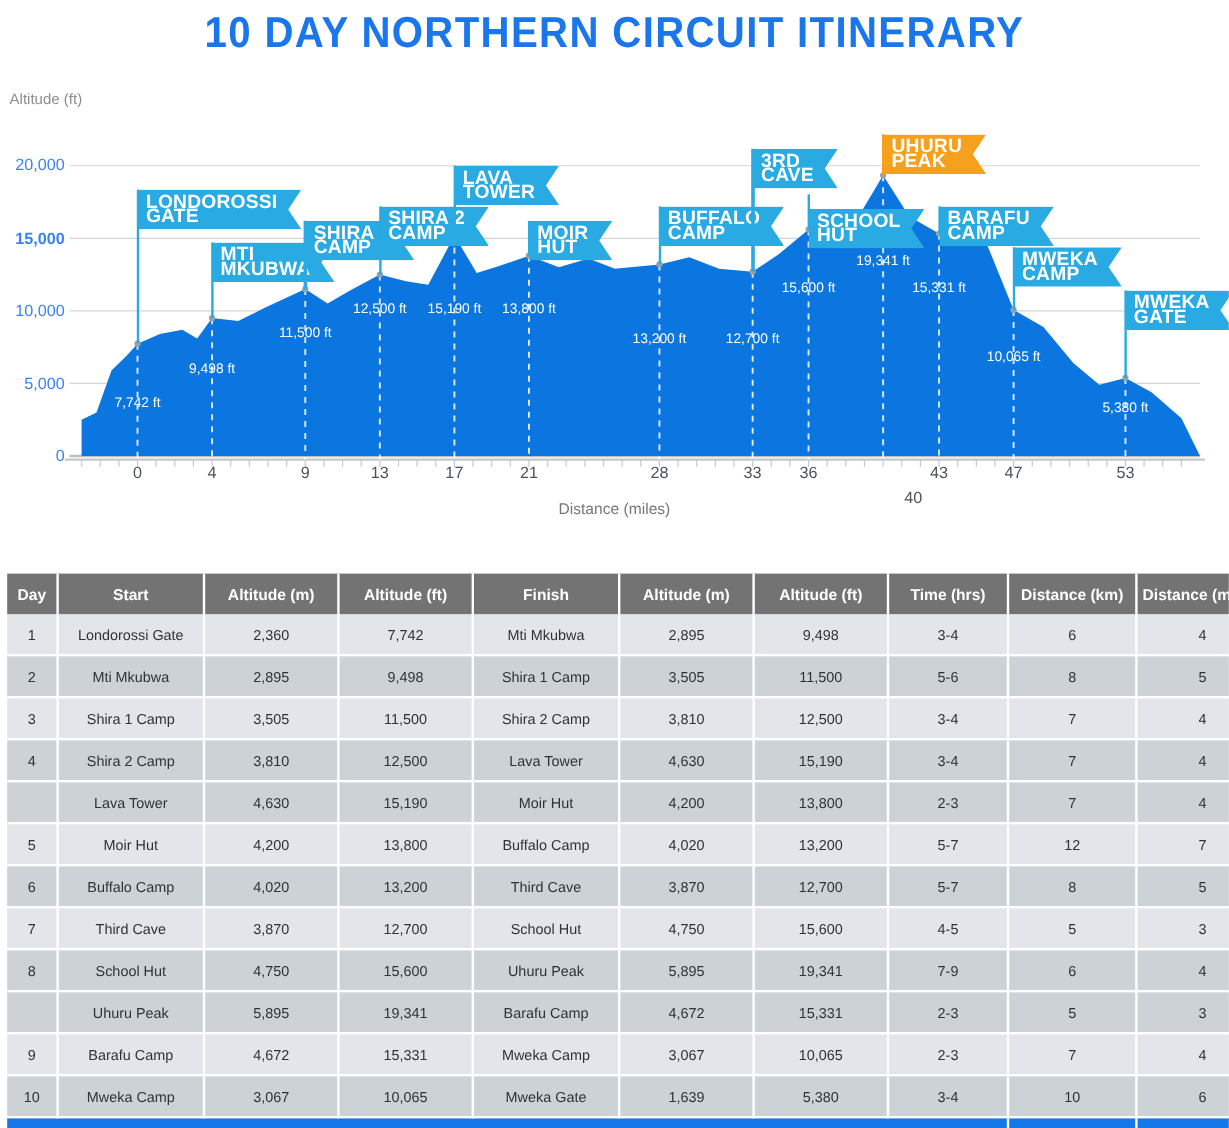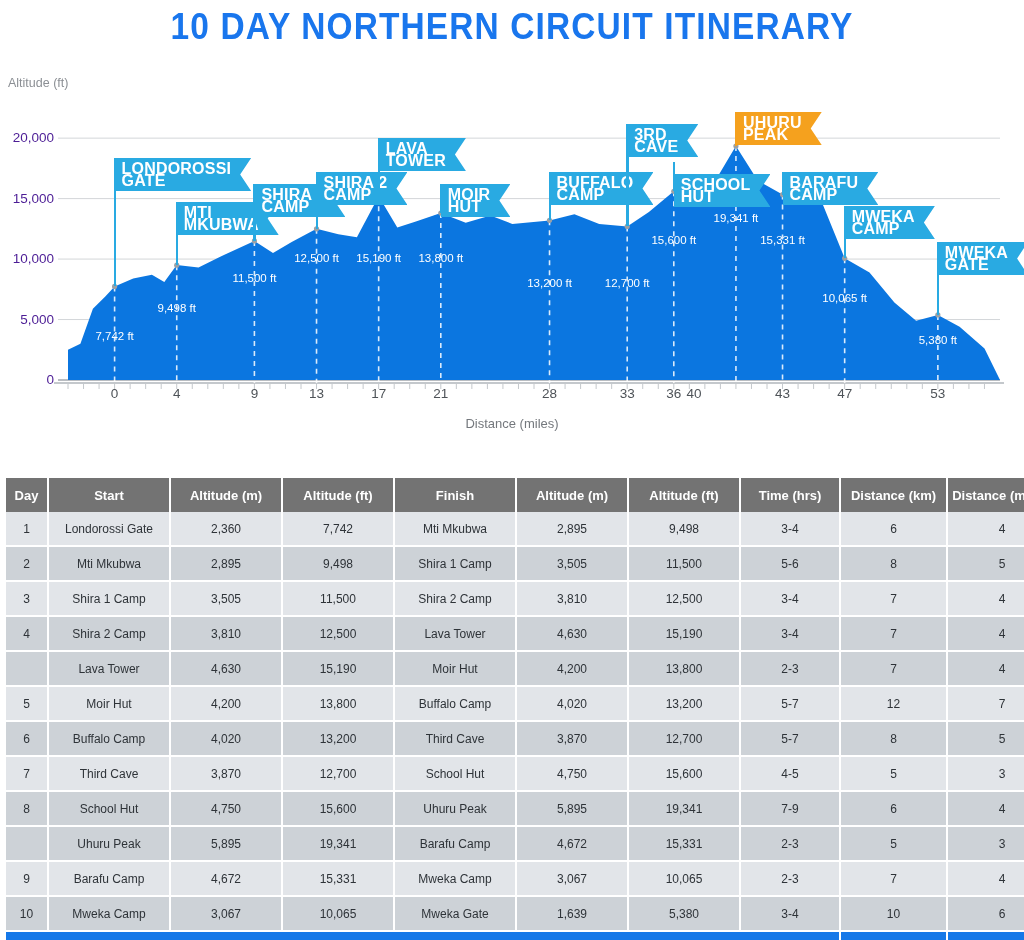--- a/index.html
+++ b/index.html
@@ -24,21 +24,21 @@
   .axis-title-y{
     position:absolute;left:8px;top:14px;font-size:12.5px;color:#8b8f94;
   }
   .axis-title-x{
     position:absolute;left:0;top:354px;width:1024px;text-align:center;
     font-size:13px;color:#74787d;
   }
   .plot{position:absolute;left:0;top:0;width:1024px;height:340px;}
   .ytick{
     position:absolute;right:0;width:64px;text-align:right;
-    font-size:13.5px;color:#4c1d95;transform:translateY(-8px);
+    font-size:13.5px;color:#3b82f6;transform:translateY(-8px);
   }
   .xtick{
     position:absolute;top:324px;width:40px;margin-left:-20px;text-align:center;
     font-size:13.5px;color:#4e5358;
   }
 
   
   .flag{position:absolute;z-index:6;}
   .pole{
     position:absolute;bottom:0;left:0;width:2.5px;background:#29aae2;
@@ -188,32 +188,32 @@
           <line x1="782.5333333333334" x2="782.5333333333334" y1="132.6018604651163" y2="321" stroke="#ffffff" stroke-width="1.6" stroke-dasharray="5,5" opacity="0.85"></line>
           <circle cx="782.5333333333334" cy="132.6018604651163" r="2.6" fill="#9aa0a6"></circle>
           <line x1="844.6666666666667" x2="844.6666666666667" y1="196.28372093023256" y2="321" stroke="#ffffff" stroke-width="1.6" stroke-dasharray="5,5" opacity="0.85"></line>
           <circle cx="844.6666666666667" cy="196.28372093023256" r="2.6" fill="#9aa0a6"></circle>
           <line x1="937.8666666666667" x2="937.8666666666667" y1="252.93953488372094" y2="321" stroke="#ffffff" stroke-width="1.6" stroke-dasharray="5,5" opacity="0.85"></line>
           <circle cx="937.8666666666667" cy="252.93953488372094" r="2.6" fill="#9aa0a6"></circle>
         </svg>
         <div class="ytick" style="top: 318px; left: 0px; right: auto; width: 54px;">0</div>
         <div class="ytick" style="top: 257.535px; left: 0px; right: auto; width: 54px;">5,000</div>
         <div class="ytick" style="top: 197.07px; left: 0px; right: auto; width: 54px;">10,000</div>
-        <div class="ytick" style="top: 136.605px; left: 0px; right: auto; width: 54px;">15,000</div>
+        <div class="ytick" style="top: 136.605px; left: 0px; right: auto; width: 54px; font-weight: bold;">15,000</div>
         <div class="ytick" style="top: 76.1395px; left: 0px; right: auto; width: 54px;">20,000</div>
         <div class="xtick" style="left: 114.6px;">0</div>
         <div class="xtick" style="left: 176.733px;">4</div>
         <div class="xtick" style="left: 254.4px;">9</div>
         <div class="xtick" style="left: 316.533px;">13</div>
         <div class="xtick" style="left: 378.667px;">17</div>
         <div class="xtick" style="left: 440.8px;">21</div>
         <div class="xtick" style="left: 549.533px;">28</div>
         <div class="xtick" style="left: 627.2px;">33</div>
         <div class="xtick" style="left: 673.8px;">36</div>
-        <div class="xtick" style="left: 694px;">40</div>
+        <div class="xtick" style="left: 761px; margin-top: 21px;">40</div>
         <div class="xtick" style="left: 782.533px;">43</div>
         <div class="xtick" style="left: 844.667px;">47</div>
         <div class="xtick" style="left: 937.867px;">53</div>
         <div class="flag" style="left: 113.6px; top: 96px; height: 128.376px;">
           <div class="pole" style="height: 128.376px;"></div>
           <div class="banner" style="top: 0px;">LONDOROSSI
 GATE</div>
         </div>
         <div class="flag" style="left: 175.733px; top: 140px; height: 63.1405px;">
           <div class="pole" style="height: 63.1405px;"></div>

